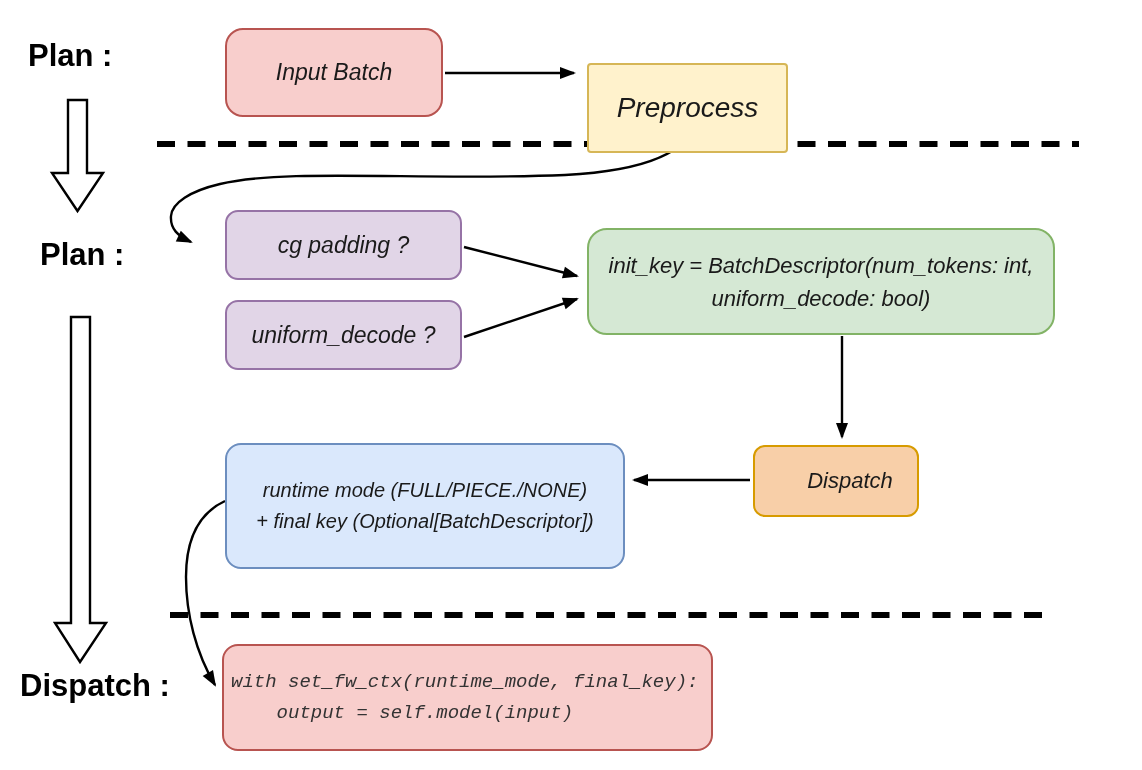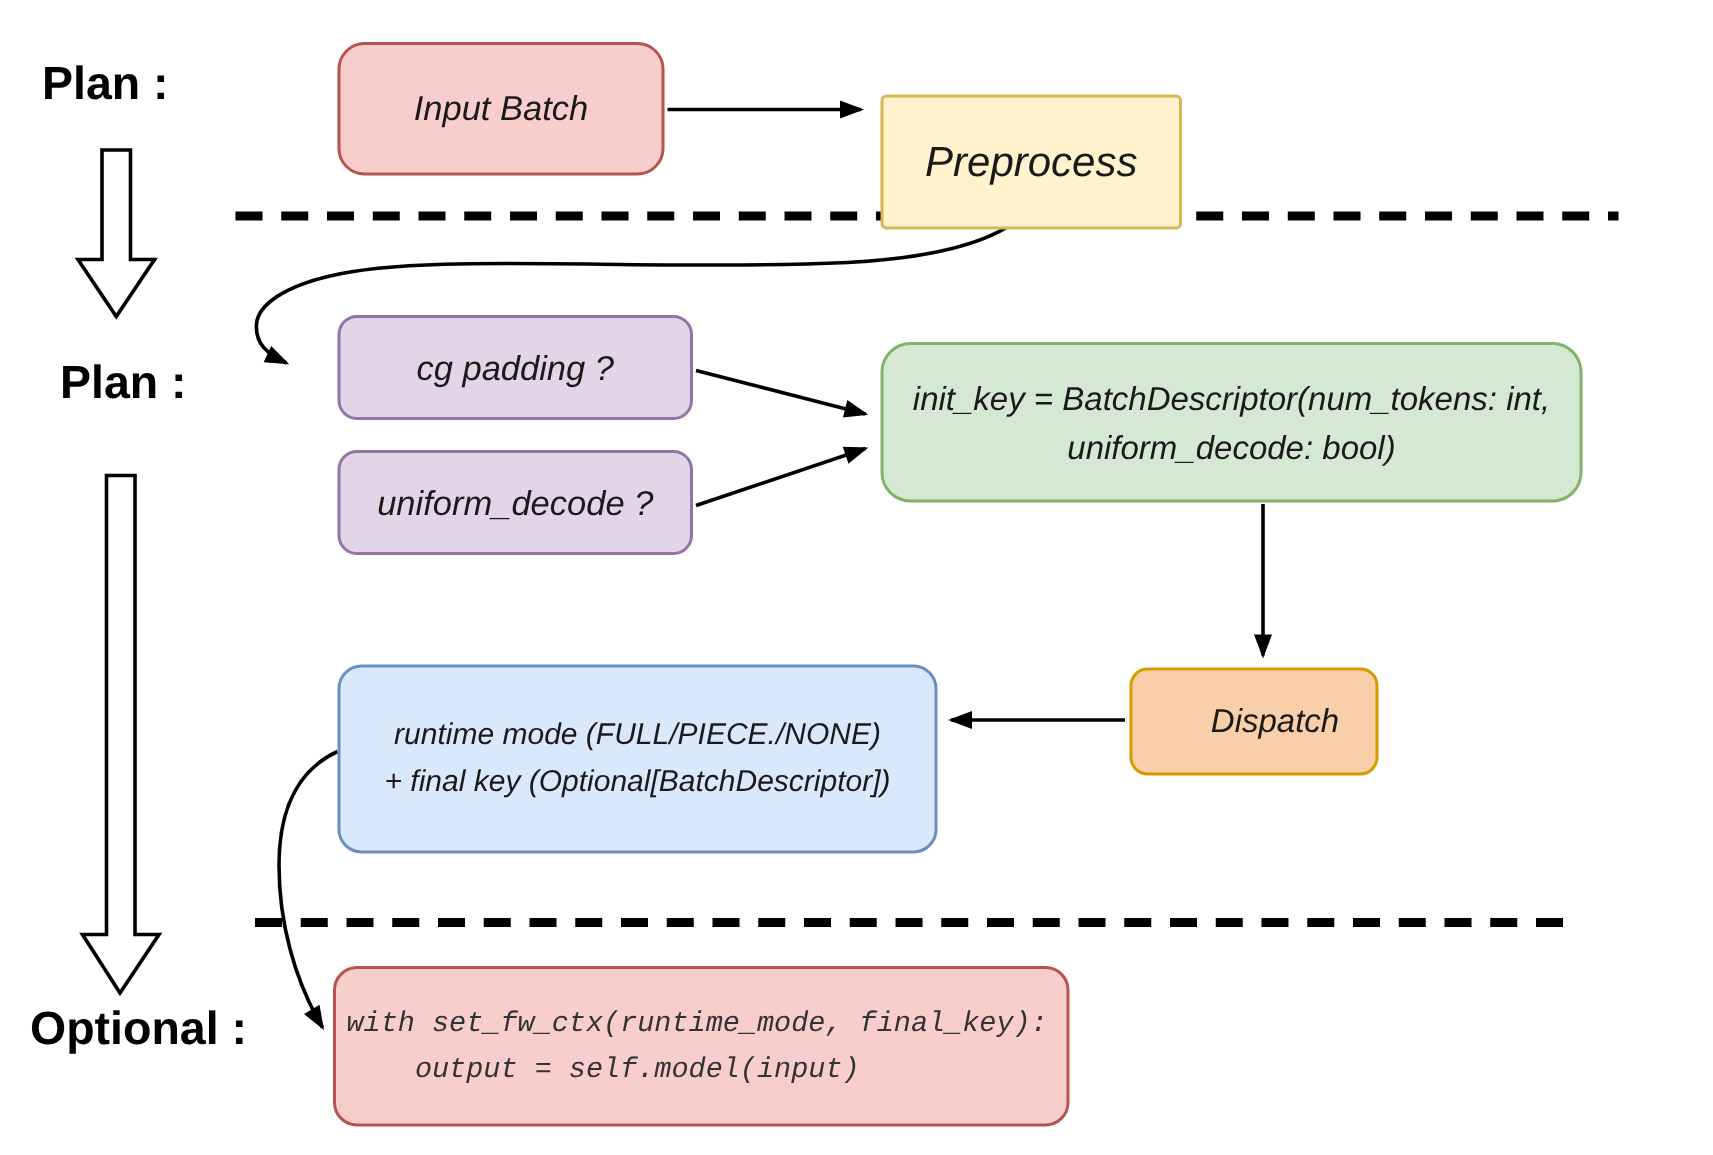--- a/index.html
+++ b/index.html
@@ -84,21 +84,21 @@
     <line x1="842" y1="336" x2="842" y2="437" stroke="#000" stroke-width="2.4" marker-end="url(#ah)"></line>
     <line x1="750" y1="480" x2="634" y2="480" stroke="#000" stroke-width="2.4" marker-end="url(#ah)"></line>
     <path d="M225 501 C195 515 186 545 186 577 C186 614 196 653 215 685" fill="none" stroke="#000" stroke-width="2.4" marker-end="url(#ah)"></path>
 
     <path d="M68 100 L87 100 L87 173 L103 173 L77.5 211 L52 173 L68 173 Z" fill="#ffffff" stroke="#000" stroke-width="2.4"></path>
     <path d="M71 317 L90 317 L90 623 L106 623 L80 662 L55 623 L71 623 Z" fill="#ffffff" stroke="#000" stroke-width="2.4"></path>
   </svg>
 
   <div class="stage-label" id="label-input">Plan :</div>
   <div class="stage-label" id="label-plan">Plan :</div>
-  <div class="stage-label" id="label-execute">Optional :</div>
+  <div class="stage-label" id="label-execute">Dispatch :</div>
 
   <div class="node red" id="node-input-batch">Input Batch</div>
 
   <div class="node yellow" id="node-preprocess">Preprocess</div>
 
   <div class="node purple" id="node-uniform-decode">uniform_decode ?</div>
 
   <div class="node purple" id="node-cg-padding">cg padding ?</div>
 
   <div class="node green" id="node-init-key">init_key = BatchDescriptor(num_tokens: int,

